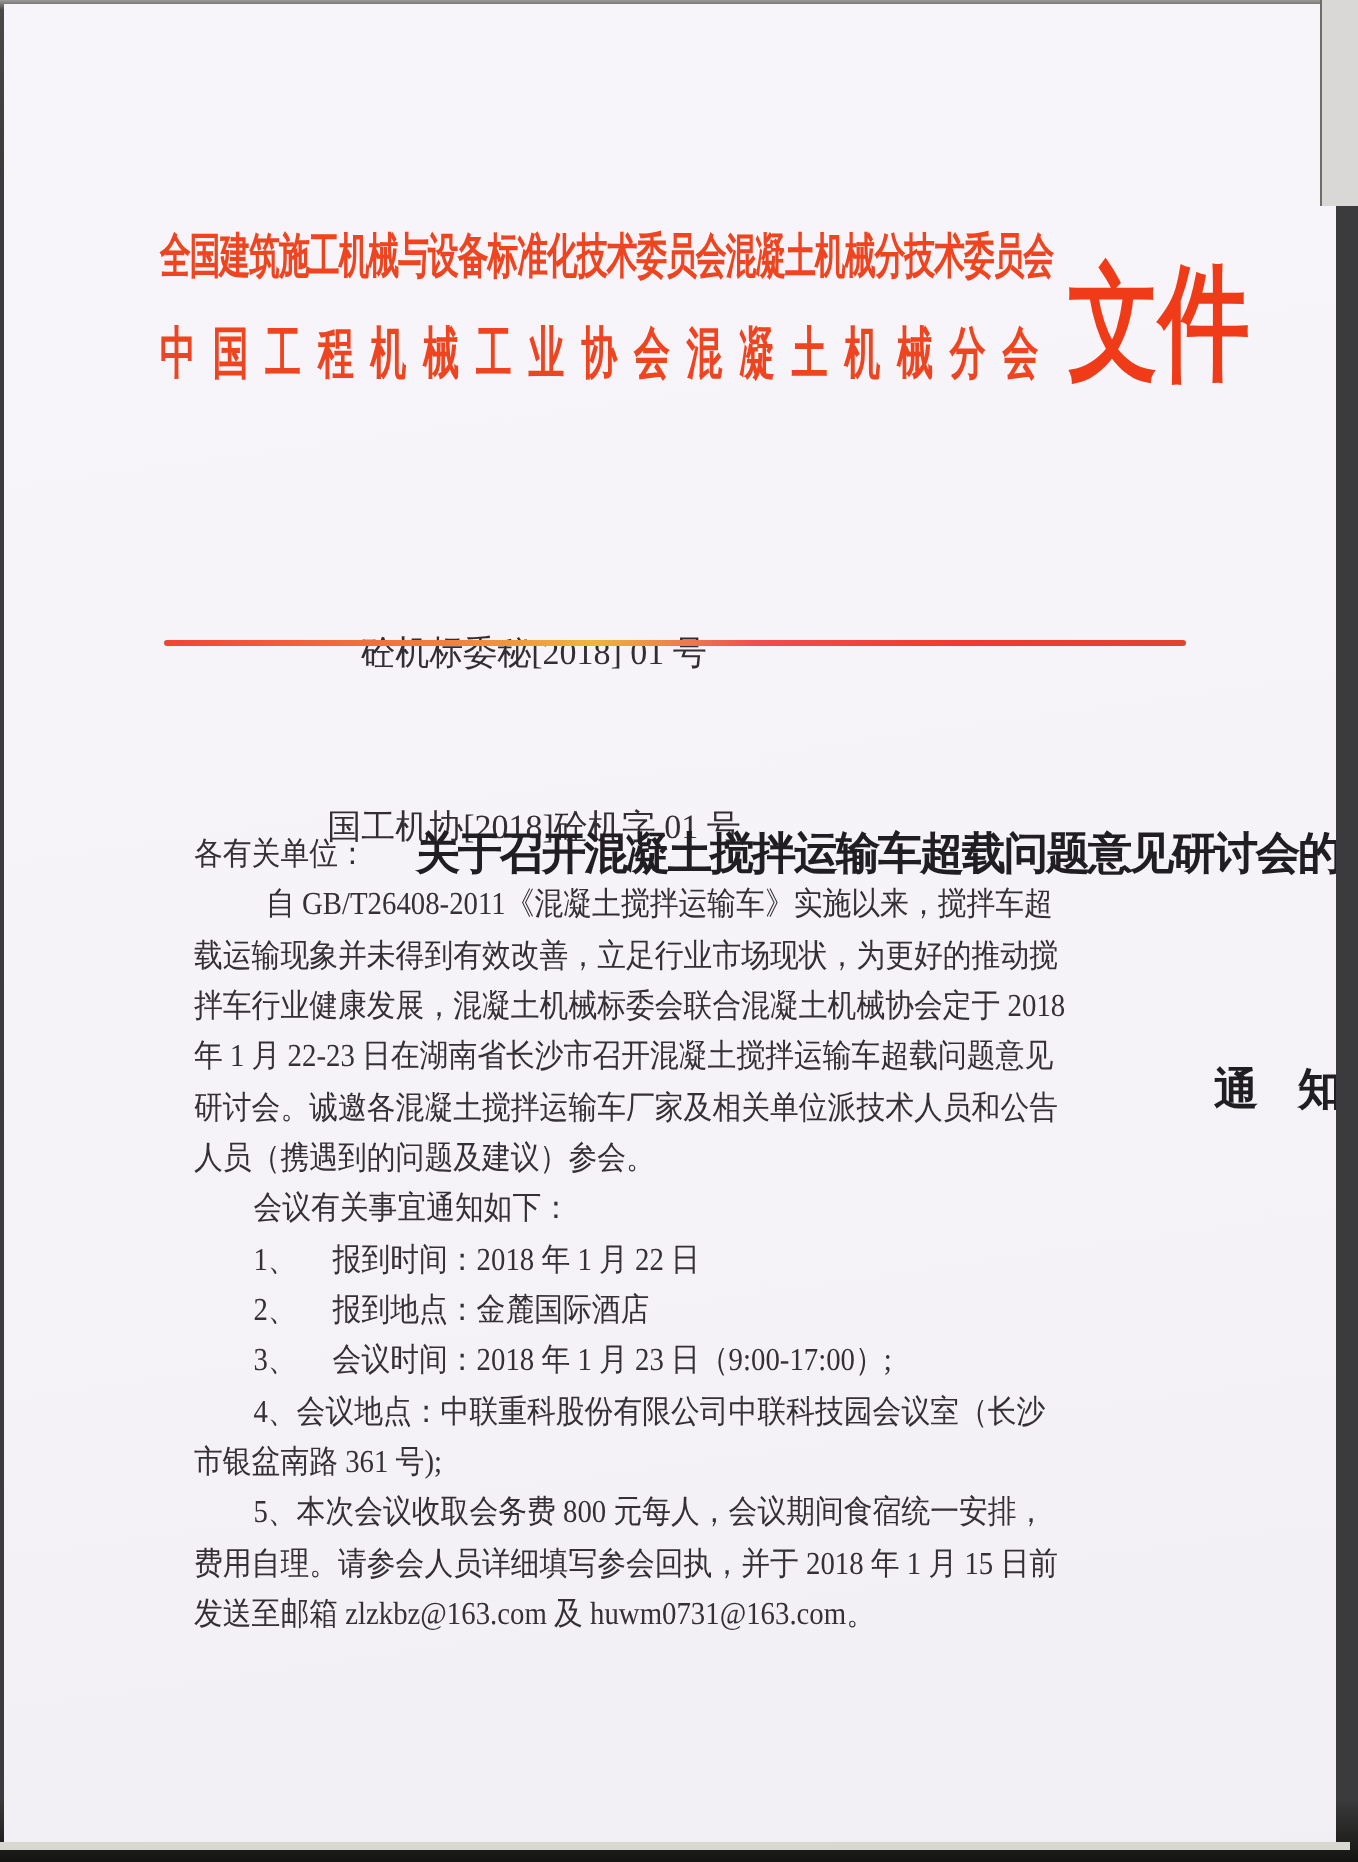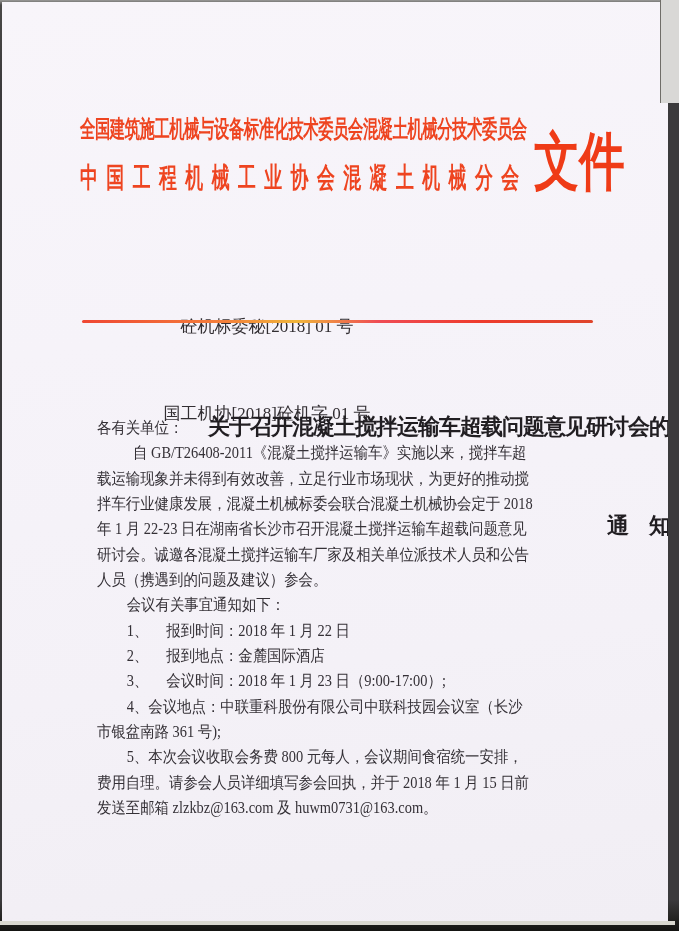--- a/index.html
+++ b/index.html
@@ -72,21 +72,21 @@
 
   
   .title {
     position: absolute; left: 0; top: 342px; width: 668px;
     text-align: right;
     font-size: 22px; line-height: 33px; font-weight: bold;
     letter-spacing: -1px;
     color: #211e22;
     white-space: pre;
   }
-  .title .t2 { margin-top: 0; }
+  .title .t2 { margin-top: 19px; }
 
   
   .docbody {
     position: absolute; left: 95px; top: 413px;
     width: 484px;
     transform: scaleX(0.9); transform-origin: left top;
     font-size: 16px; line-height: 25.35px;
     color: #343036;
   }
   .bline { white-space: pre; }

